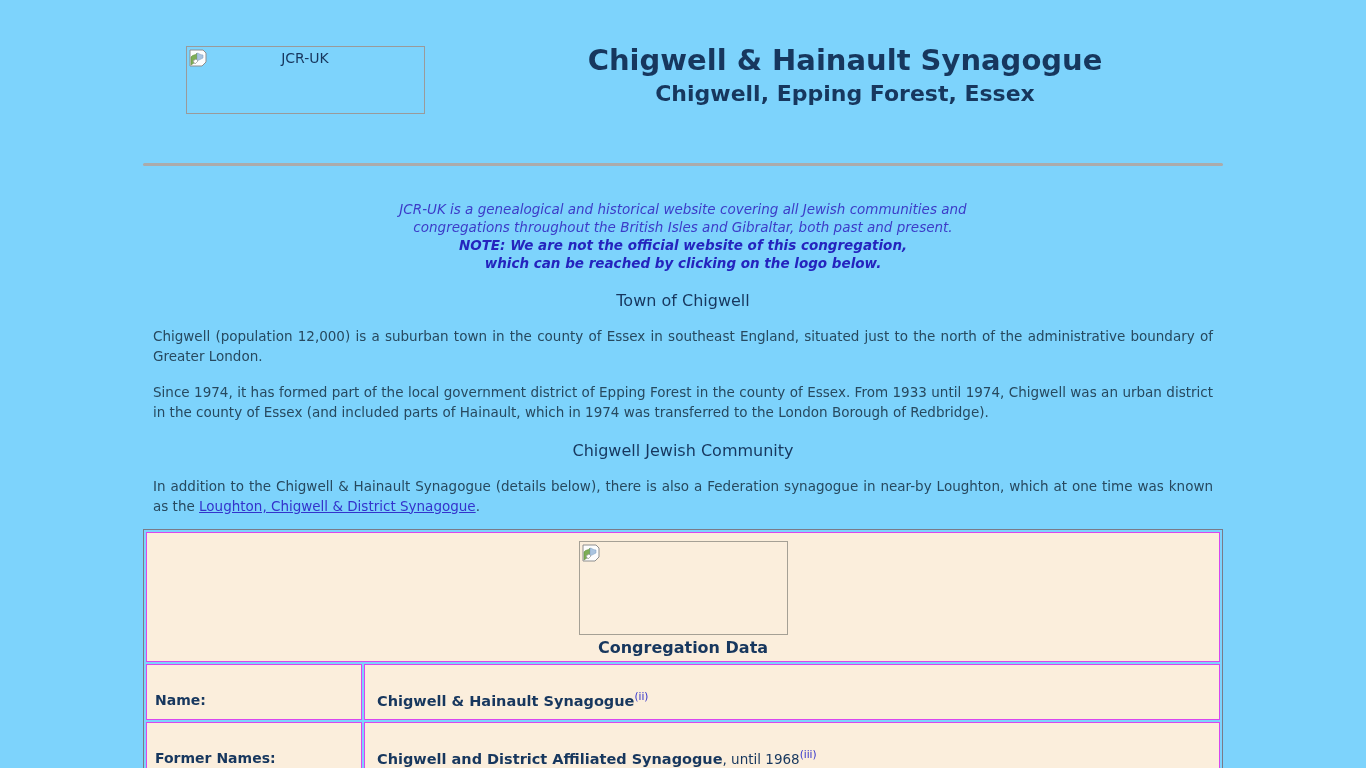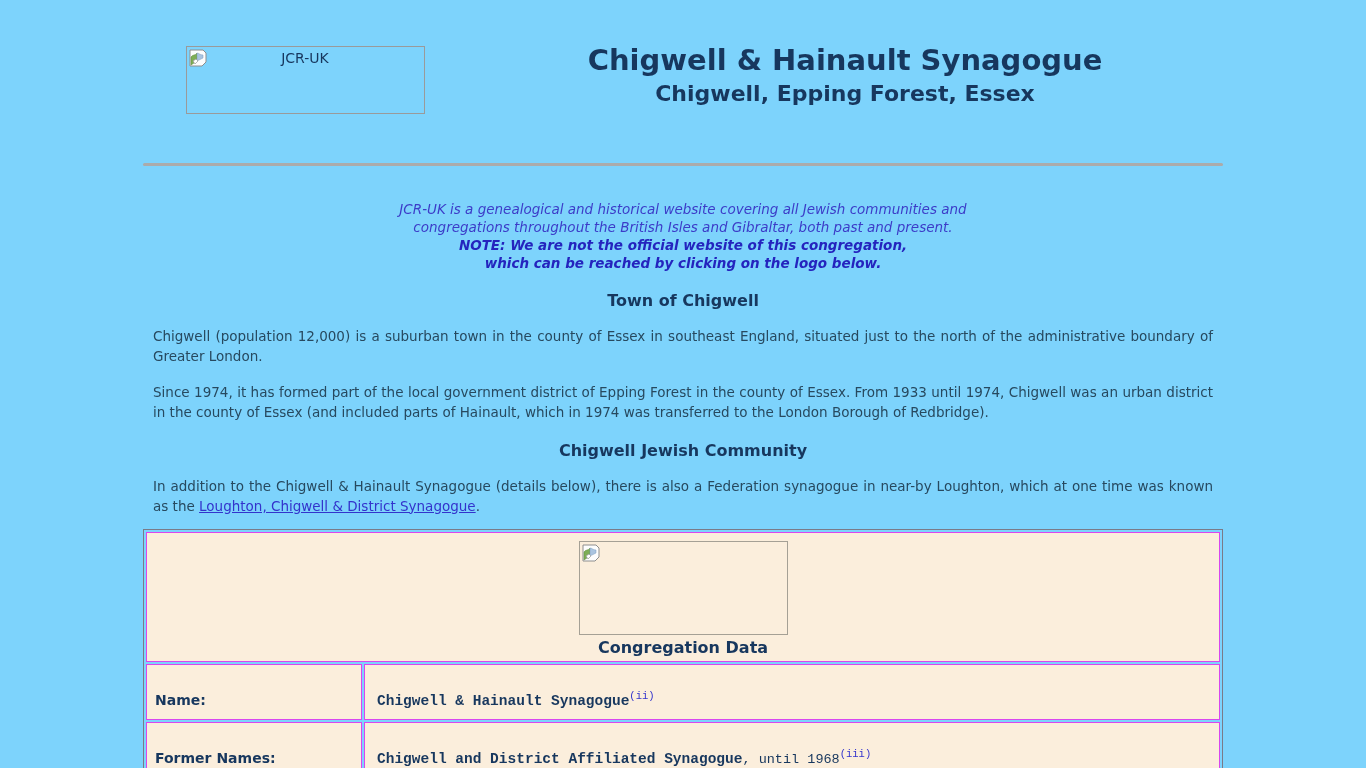--- a/index.html
+++ b/index.html
@@ -40,21 +40,21 @@
   
   .intro {
     margin-top: 34px; text-align: center; font-style: italic;
     font-size: 13.5px; line-height: 18px; color: #3C3CC8;
   }
   .intro .note { font-weight: bold; color: #2424BE; }
 
   
   .section-heading {
     margin: 19px 0 0; text-align: center;
-    font-size: 16px; font-weight: bold; color: #17375E;
+    font-size: 16px; font-weight: normal; color: #17375E;
   }
   p.body-para {
     margin: 17px 10px 0; text-align: justify;
     font-size: 13.5px; line-height: 19.5px; color: #27495F;
   }
   a.text-link { color: #3333CC; text-decoration: underline; cursor: pointer; }
 
   
   table.cong-table {
     width: 100%; margin-top: 13px;
@@ -66,21 +66,21 @@
   }
   td.cong-header-cell { text-align: center; padding: 8px 4px 4px; }
   .cong-img-box {
     width: 209px; height: 94px; margin: 0 auto;
     border: 1px solid #a5a095; position: relative; box-sizing: border-box;
     cursor: pointer;
   }
   .cong-img-box .broken-icon { position: absolute; top: 2px; left: 2px; }
   .cong-heading { margin-top: 3px; font-size: 16px; font-weight: bold; color: #17375E; }
   td.row-label { width: 200px; padding: 26px 6px 10px 8px; font-weight: bold; font-size: 14.5px; }
-  td.row-value { padding: 28px 8px 10px 12px; font-family: Liberation Mono, monospace; }
+  td.row-value { padding: 28px 8px 10px 12px; }
   .value-bold { font-weight: bold; font-size: 14.5px; }
   .value-plain { font-size: 13.5px; }
   sup.footnote-sup { font-size: 10.5px; line-height: 0; }
   sup.footnote-sup a { color: #3333CC; text-decoration: none; cursor: pointer; }
 </style>
 </head>
 <body>
 
 <svg width="0" height="0" style="position:absolute">
   <defs>

